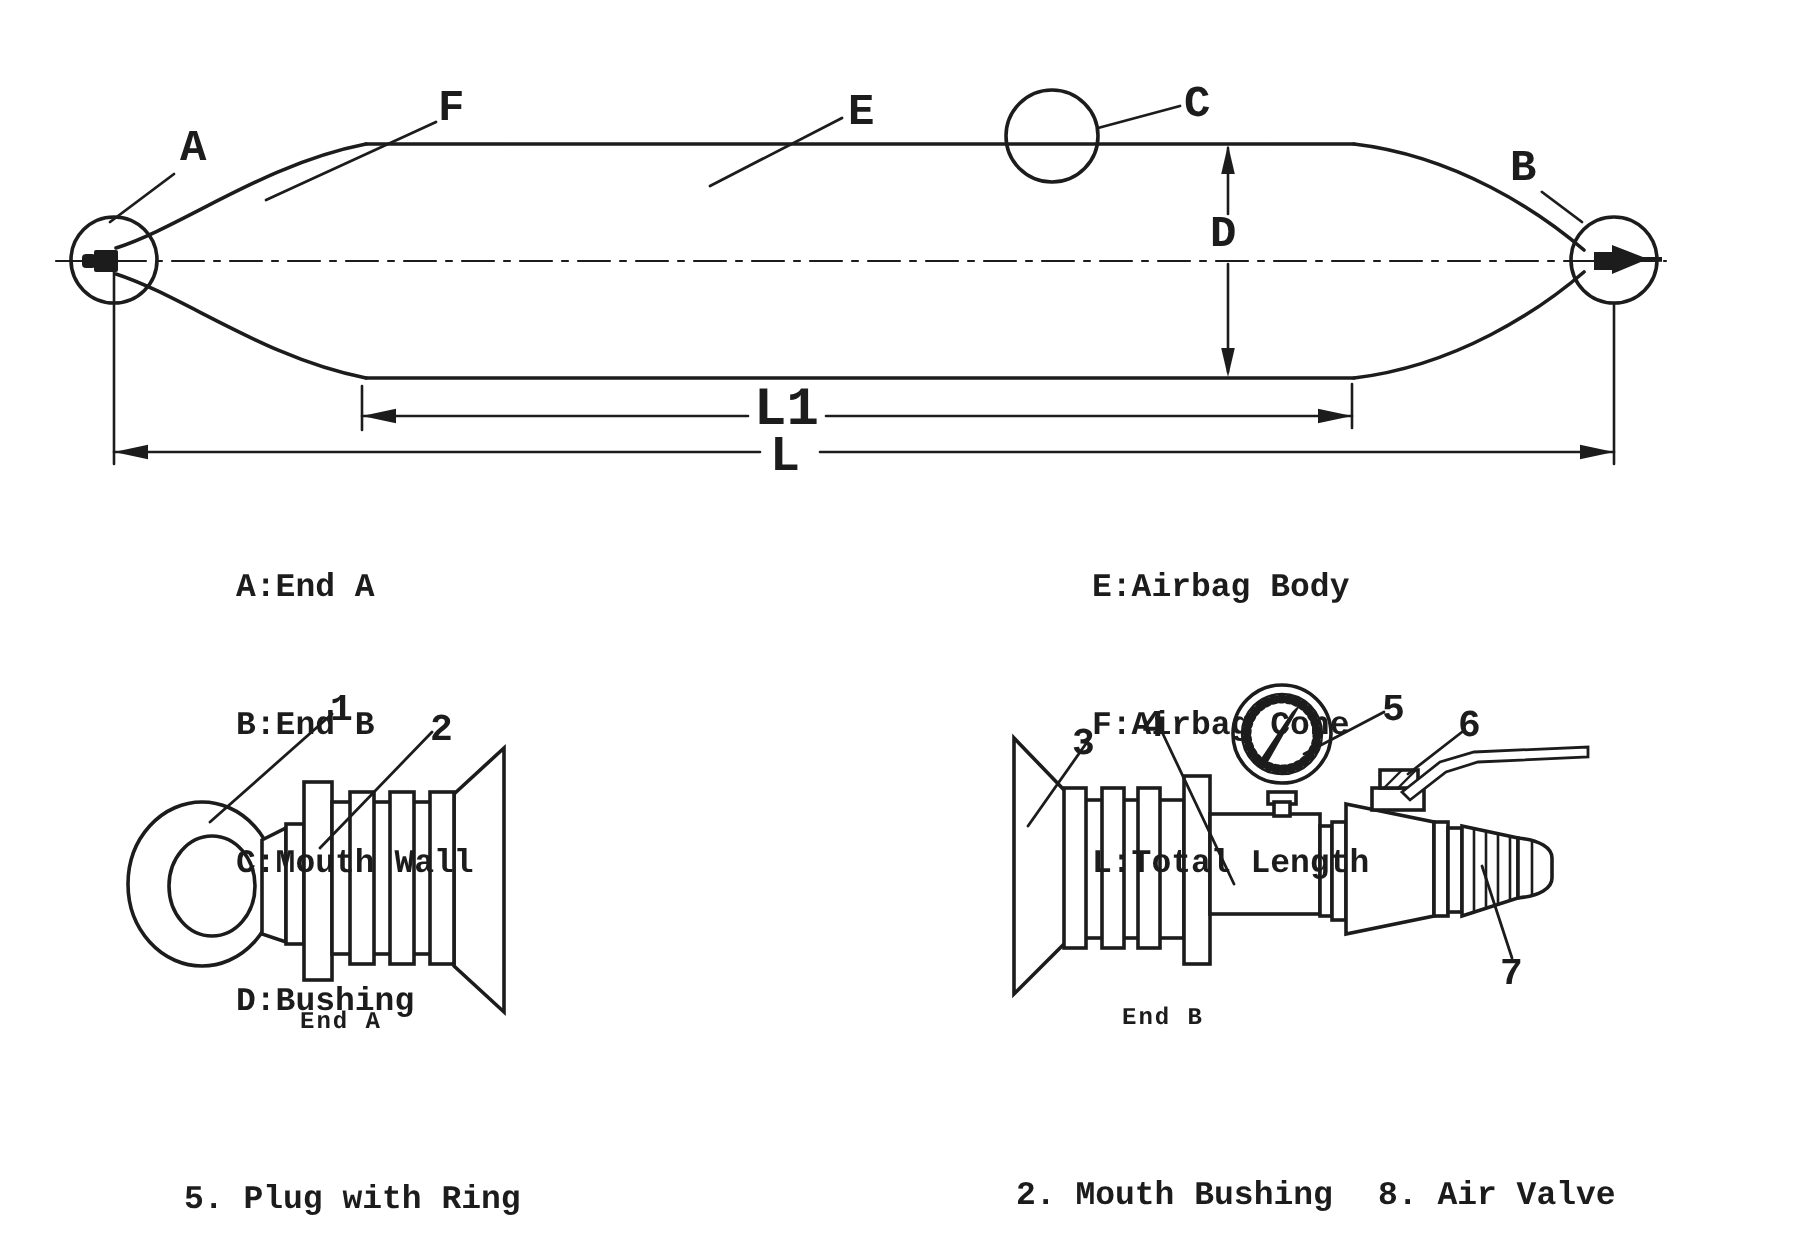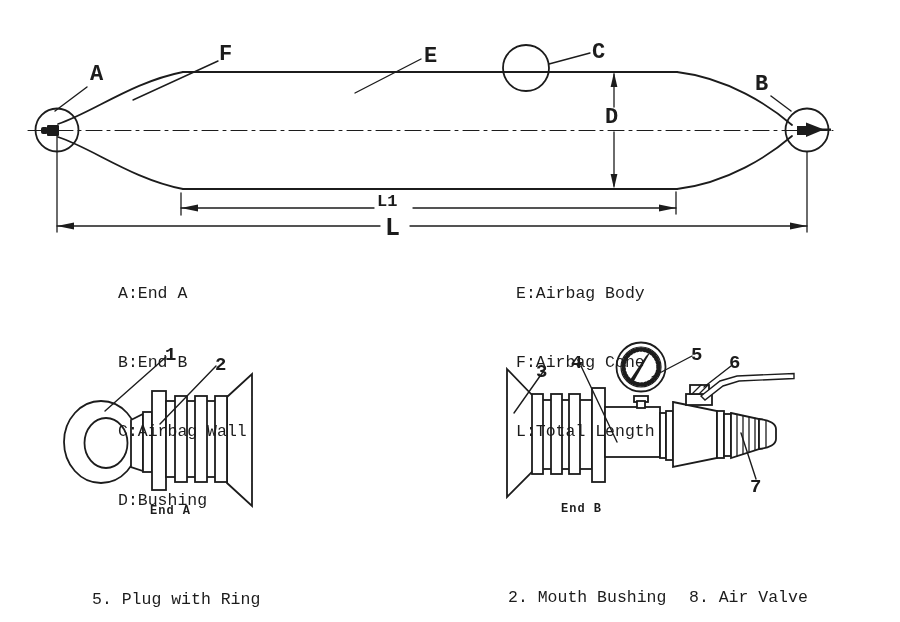--- a/index.html
+++ b/index.html
@@ -7,21 +7,21 @@
     position:relative;width:900px;height:622px;background:#ffffff;overflow:hidden;
     font-family:"Liberation Mono","DejaVu Sans Mono",monospace;color:#1c1c1c;
   }
   .art{position:absolute;left:0;top:0;width:900px;height:622px;}
   .lbl{position:absolute;white-space:pre;line-height:1;}
   .callout{font-size:22px;font-weight:bold;}
   .dim{font-weight:bold;}
   .num{font-size:19px;font-weight:bold;}
   .caption{font-size:12px;font-weight:bold;letter-spacing:1px;}
   .legend{position:absolute;font-size:16.5px;line-height:23px;white-space:pre;}
-  .legend div{height:23px;}
+  .legend div{height:23px;font-weight:bold;}
 </style>
 </head>
 <body>
 
 <div class="canvas">
 
   <svg class="art" viewBox="0 0 900 622" stroke="#1c1c1c" fill="none" stroke-width="1.8" stroke-linecap="round">
 
     <g>
       <line x1="28" y1="130.5" x2="833" y2="130.5" stroke-width="1.1" stroke-dasharray="16 5 3 5"></line>
@@ -145,30 +145,30 @@
       </g>
     </g>
   </svg>
 
   <div class="lbl callout" style="left:90px;top:64px">A</div>
   <div class="lbl callout" style="left:219px;top:44px">F</div>
   <div class="lbl callout" style="left:424px;top:46px">E</div>
   <div class="lbl callout" style="left:592px;top:42px">C</div>
   <div class="lbl callout" style="left:755px;top:74px">B</div>
   <div class="lbl callout" style="left:605px;top:107px">D</div>
-  <div class="lbl dim" style="left:377px;top:193px;font-size:17px">L1</div>
+  <div class="lbl dim" style="left:377px;top:193px;font-size:27px">L1</div>
   <div class="lbl dim" style="left:385px;top:216px;font-size:25px">L</div>
 
   <div class="legend" style="left:118px;top:236px">
     <div>A:End A</div>
     <div>B:End B</div>
-    <div>C:Airbag Wall</div>
+    <div>C:Mouth Wall</div>
     <div>D:Bushing</div>
   </div>
-  <div class="legend" style="left:516px;top:236px">
+  <div class="legend" style="left:546px;top:236px">
     <div>E:Airbag Body</div>
     <div>F:Airbag Cone</div>
     <div>L:Total Length</div>
   </div>
 
   <div class="lbl num" style="left:165px;top:346px">1</div>
   <div class="lbl num" style="left:215px;top:356px">2</div>
   <div class="lbl caption" style="left:150px;top:505px">End A</div>
   <div class="legend" style="left:92px;top:542px">
     <div>5. Plug with Ring</div>

